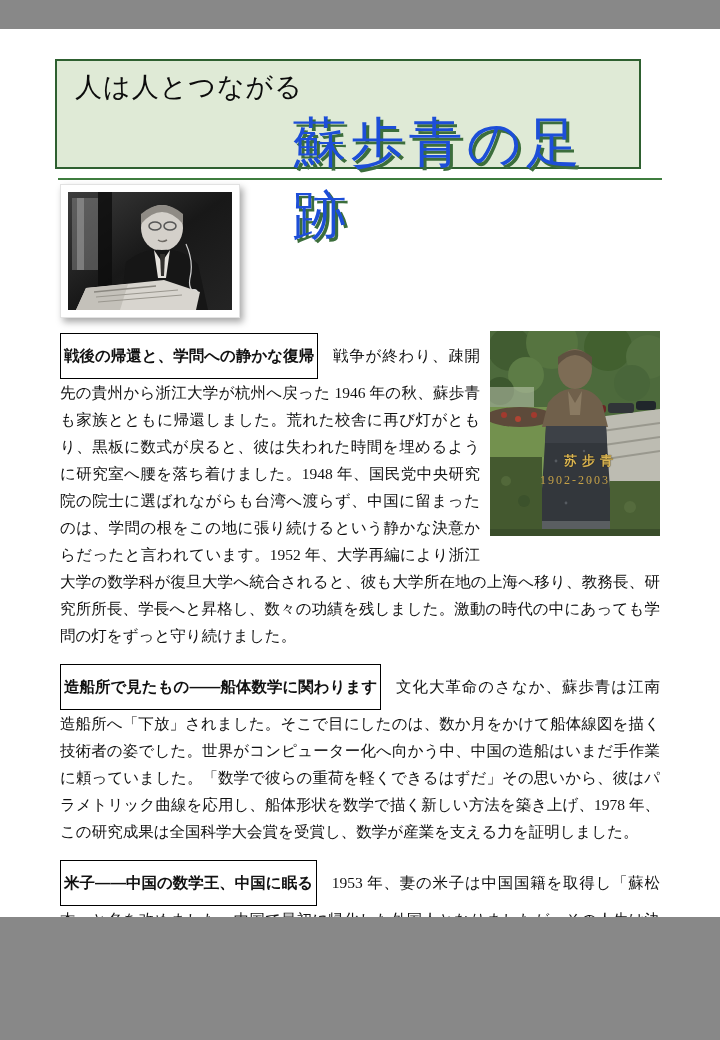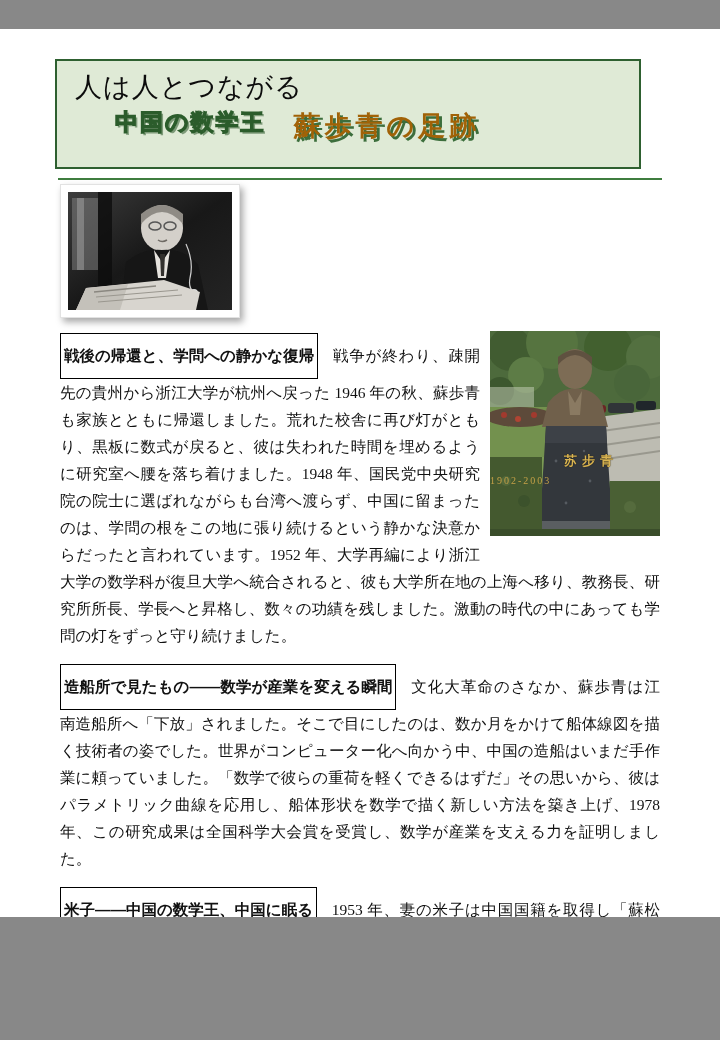--- a/index.html
+++ b/index.html
@@ -33,22 +33,22 @@
     font-family:Liberation Serif, serif;
     font-size:23px;font-weight:bold;
     color:#eef5e8;
     -webkit-text-stroke:1.2px #2b5c2b;
     text-shadow:2px 2px 0 rgba(45,90,45,.55);
     margin:0 0 6px 0;
     letter-spacing:2px;
   }
   .subtitle-main{
     font-family:"Liberation Sans","DejaVu Sans",sans-serif;
-    font-size:27px;font-weight:bold;
-    color:#a16207;
+    font-size:54px;font-weight:normal;
+    color:#1d4ed8;
     text-shadow:3px 3px 0 #3c6e3c;
     letter-spacing:4px;
     margin-left:28px;
   }
   
   .green-rule{
     position:absolute;left:58px;top:149px;
     width:604px;height:2px;background:#3f7d3f;
   }
   
@@ -98,22 +98,23 @@
   .statue-name{
     position:absolute;left:0;right:0;top:116px;
     text-align:center;
     color:#d9b452;
     font-size:13px;font-weight:bold;letter-spacing:5px;
     text-shadow:0 0 1px #000;
     padding-left:32px;
   }
   .statue-years{
     position:absolute;left:0;right:0;top:136px;
+    text-align:center;
     color:#c4a047;
-    font-size:10px;letter-spacing:2px;
+    font-size:12px;letter-spacing:2px;
   }
 </style>
 </head>
 <body>
 
 <div class="page">
 
   <div class="header-box">
     <div class="header-title">人は人とつながる</div>
     <div class="subtitle-row">
@@ -214,21 +215,21 @@
           <circle cx="140" cy="176" r="6" fill="#556b3d"></circle>
         </svg>
         <div class="statue-name">苏步青</div>
         <div class="statue-years">1902-2003</div>
       </div>
       <span class="head-box">戦後の帰還と、学問への静かな復帰</span>
       <span>戦争が終わり、疎開先の貴州から浙江大学が杭州へ戻った 1946 年の秋、蘇歩青も家族とともに帰還しました。荒れた校舎に再び灯がともり、黒板に数式が戻ると、彼は失われた時間を埋めるように研究室へ腰を落ち着けました。1948 年、国民党中央研究院の院士に選ばれながらも台湾へ渡らず、中国に留まったのは、学問の根をこの地に張り続けるという静かな決意からだったと言われています。1952 年、大学再編により浙江大学の数学科が復旦大学へ統合されると、彼も大学所在地の上海へ移り、教務長、研究所所長、学長へと昇格し、数々の功績を残しました。激動の時代の中にあっても学問の灯をずっと守り続けました。</span>
     </div>
 
     <div class="section">
-      <span class="head-box">造船所で見たもの――数学が産業を変える瞬間</span>
+      <span class="head-box">造船所で見たもの――船体数学に関わります</span>
       <span>文化大革命のさなか、蘇歩青は江南造船所へ「下放」されました。そこで目にしたのは、数か月をかけて船体線図を描く技術者の姿でした。世界がコンピューター化へ向かう中、中国の造船はいまだ手作業に頼っていました。「数学で彼らの重荷を軽くできるはずだ」その思いから、彼はパラメトリック曲線を応用し、船体形状を数学で描く新しい方法を築き上げ、1978 年、この研究成果は全国科学大会賞を受賞し、数学が産業を支える力を証明しました。</span>
     </div>
 
     <div class="section">
       <span class="head-box">米子――中国の数学王、中国に眠る</span>
       <span>1953 年、妻の米子は中国国籍を取得し「蘇松本」と名を改めました。中国で最初に帰化した外国人となりましたが、その人生は決して華やかに過ごすことはありませんでした。結婚式では美しい衣装を着ていたが、戦争が始まってからは二度と良い服を着ることはなかった。米子は箏を携えて中国に来たが、琴には幾重にも埃が積もり、再び弾くことはなかった。」蘇歩青は後に、そう語っています。1986 年、米子は 81 歳で亡くなりました。蘇歩青は遺灰の半分を中国に、半分を故郷へ――その願いを叶えるため、自ら仙台へ赴き、妻を故郷へ帰しました。数学とともに歩んだ彼の人生の傍らには、いつも彼女の静かな献身がありました。その蘇歩青も 2003 年、101 歳で生涯をとじました。</span>
     </div>
 
   </div>
 </div>

